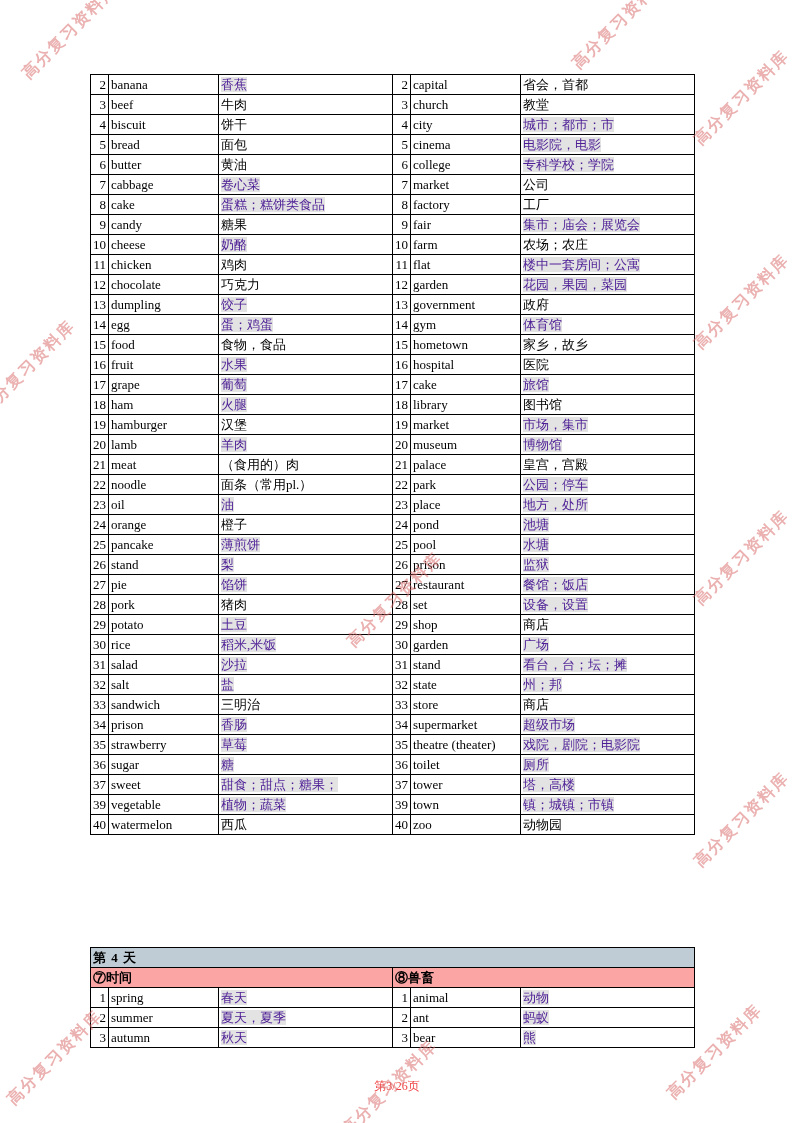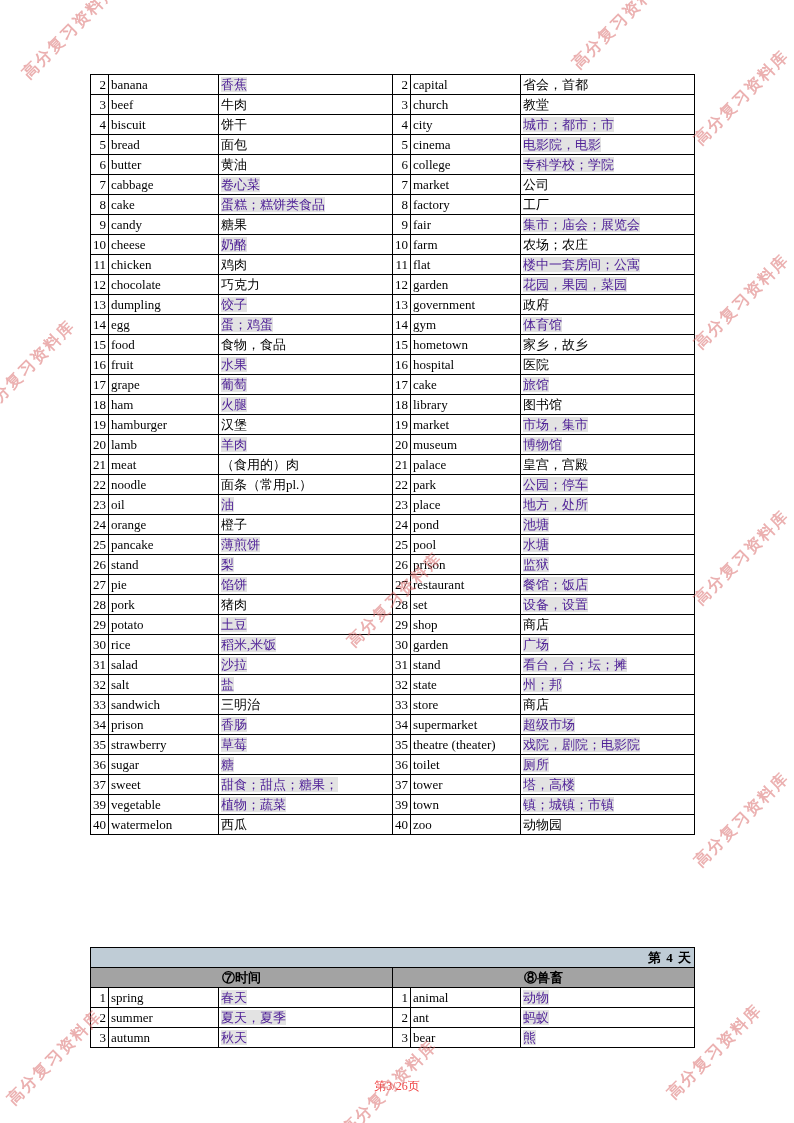--- a/index.html
+++ b/index.html
@@ -49,30 +49,30 @@
   .col-num  { text-align:right; font-size:12px; padding:0 1px; }
   .col-word { text-align:left; }
   .col-meaning { text-align:left; }
   .col-meaning .hl {
     color:#4c1d95;
     background:#e3e3e3;
   }
   .day-title {
     background:#bfccd6;
     font-weight:bold;
-    text-align:right;
+    text-align:left;
     font-size:14px;
     letter-spacing:1px;
     margin-left:48px;
   }
   .cat-header {
     font-weight:bold;
-    text-align:center;
+    text-align:left;
     font-size:13.5px;
-    background:#a3a3a3;
+    background:#fca5a5;
   }
 
   .footer {
     position:absolute;
     left:0; right:0;
     top:1078px;
     text-align:center;
     font-size:12px;
     color:#ef4444;
   }

